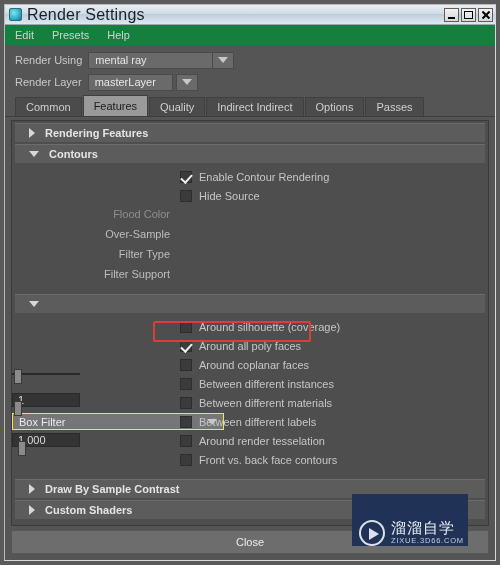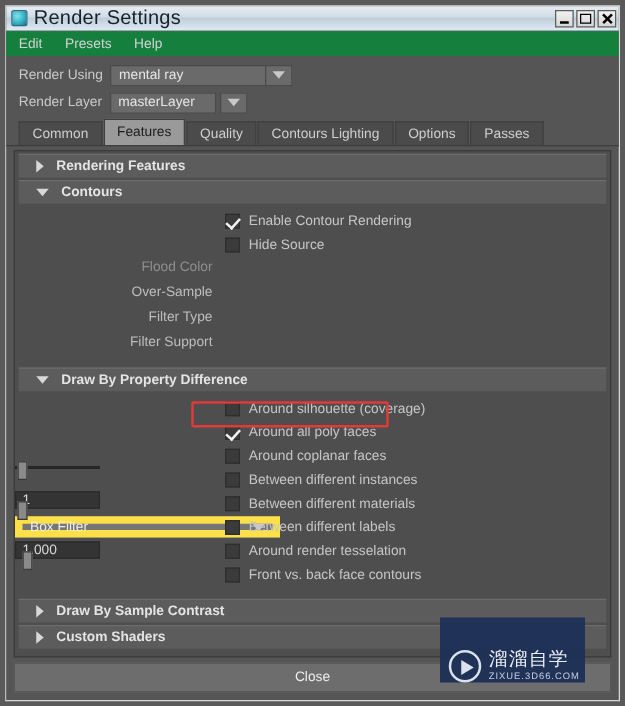--- a/index.html
+++ b/index.html
@@ -169,21 +169,21 @@
   }
   .slider { position: relative; height: 16px; display: flex; align-items: center; flex: 1 1 auto; }
   .track { height: 2px; background: #2f2f2f; width: 100%; }
   .track.short { width: 60%; }
   .handle {
     position: absolute; width: 8px; height: 15px;
     background: #8a8a8a; border: 1px solid #3a3a3a;
   }
   .dropdown {
     height: 17px; background: #767676;
-    border: 6px solid #fde047;
+    border: 1px solid #fde047;
     display: flex; align-items: center; justify-content: space-between;
     font-size: 11px; color: #ececec; padding-left: 6px;
   }
   .dd-arrow {
     width: 22px; height: 15px;
     display: flex; align-items: center; justify-content: center;
   }
   
   .annot {
     position: absolute;
@@ -268,21 +268,21 @@
       <div class="arrowbox">
         <span class="tri-down"></span>
       </div>
     </div>
   </div>
 
   <div class="tabs">
     <div class="tab">Common</div>
     <div class="tab active">Features</div>
     <div class="tab">Quality</div>
-    <div class="tab">Contours Lighting</div>
+    <div class="tab">Indirect Indirect</div>
     <div class="tab">Options</div>
     <div class="tab">Passes</div>
   </div>
 
   <div class="body">
 
     <div class="section-hdr">
       <span class="tri closed"></span>
       <span class="name">Rendering Features</span>
     </div>
@@ -337,21 +337,20 @@
         <span class="field" style="width:68px;">1.000</span>
         <span class="slider" style="margin-left:6px;margin-right:16px;">
           <span class="track"></span>
           <span class="handle" style="left:58%;"></span>
         </span>
       </div>
     </div>
 
     <div class="section-hdr">
       <span class="tri open"></span>
-      <span class="name">Draw By Property Difference</span>
     </div>
 
     <div class="panel">
       <div class="cbrow">
         <span class="cb"></span>
         <span class="txt">Around silhouette (coverage)</span>
       </div>
       <div class="cbrow">
         <span class="cb on"></span>
         <span class="txt">Around all poly faces</span>

